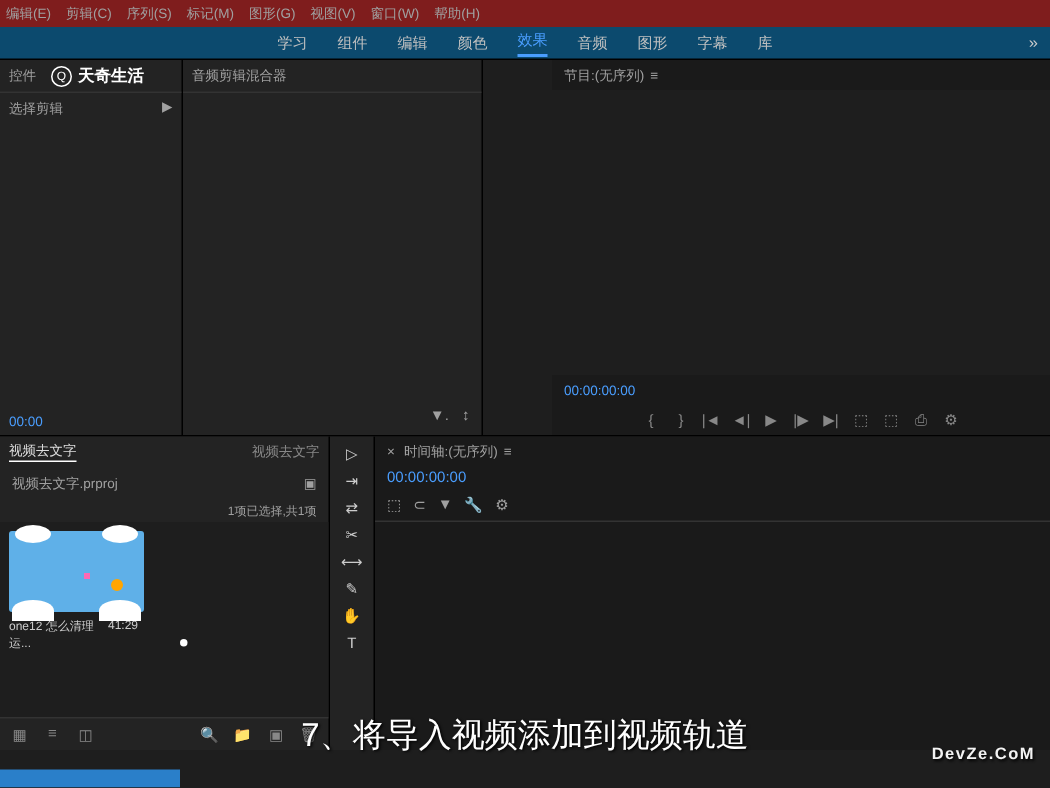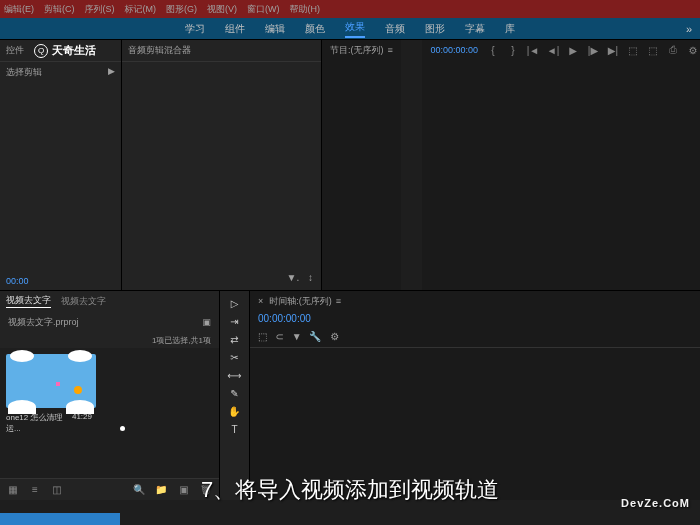--- a/index.html
+++ b/index.html
@@ -8,35 +8,35 @@
 .workspace-bar { height: 22px; background: #0c4a6e; display: flex; align-items: center; justify-content: center; gap: 20px; border-bottom: 1px solid #000; position: relative; }
 .workspace-tab { font-size: 10px; color: #c0c0c0; cursor: pointer; }
 .workspace-tab.active { color: #4a9eff; border-bottom: 2px solid #4a9eff; padding-bottom: 2px; }
 .main-area { display: flex; height: 250px; }
 .left-panel { width: 122px; background: #232323; border-right: 1px solid #000; display: flex; flex-direction: column; }
 .panel-header { height: 22px; display: flex; align-items: center; padding: 0 6px; font-size: 9px; border-bottom: 1px solid #333; }
 .logo-area { display: flex; align-items: center; gap: 4px; padding: 2px 4px; }
 .logo-circle { width: 14px; height: 14px; border: 1.5px solid #fff; border-radius: 50%; display: flex; align-items: center; justify-content: center; font-size: 8px; color: #fff; }
 .logo-text { color: #fff; font-size: 11px; font-weight: bold; }
 .center-panel { width: 200px; background: #232323; border-right: 1px solid #000; }
-.right-panel { flex: 1; background: #1a1a1a; display: flex; flex-direction: row; }
+.right-panel { flex: 1; background: #1a1a1a; display: flex; flex-direction: column; margin-left: 46px; }
 .monitor-area { flex: 1; background: #1e1e1e; }
 .monitor-header { height: 20px; display: flex; align-items: center; padding: 0 8px; font-size: 9px; }
 .timecode-bar { height: 20px; display: flex; align-items: center; padding: 0 8px; font-size: 9px; color: #4a9eff; }
 .transport-bar { height: 20px; display: flex; align-items: center; justify-content: center; gap: 6px; }
 .transport-btn { width: 14px; height: 14px; display: flex; align-items: center; justify-content: center; color: #888; }
 .lower-area { display: flex; height: 210px; border-top: 1px solid #000; }
 .project-panel { width: 220px; background: #232323; border-right: 1px solid #000; display: flex; flex-direction: column; }
 .tools-panel { width: 30px; background: #232323; border-right: 1px solid #000; display: flex; flex-direction: column; align-items: center; padding-top: 4px; gap: 2px; }
 .tool-btn { width: 20px; height: 16px; display: flex; align-items: center; justify-content: center; color: #ccc; font-size: 10px; }
 .timeline-panel { flex: 1; background: #1a1a1a; display: flex; flex-direction: column; }
 .timeline-header { height: 20px; display: flex; align-items: center; padding: 0 8px; font-size: 9px; }
 .timeline-controls { height: 22px; display: flex; align-items: center; padding: 0 8px; gap: 8px; border-bottom: 1px solid #333; }
 .timeline-tracks { flex: 1; display: flex; align-items: center; justify-content: center; color: #666; font-size: 10px; }
-.project-tabs { height: 20px; display: flex; align-items: center; padding: 0 6px; gap: 10px; font-size: 9px; }
+.project-tabs { height: 20px; display: flex; align-items: center; padding: 0 6px; gap: 10px; font-size: 9px; justify-content: space-between; }
 .project-tab { color: #888; }
 .project-tab.active { color: #ddd; border-bottom: 1px solid #fff; }
 .project-info { height: 22px; display: flex; align-items: center; justify-content: space-between; padding: 0 8px; font-size: 9px; }
 .bin-area { flex: 1; padding: 4px; background: #1e1e1e; }
 .clip-thumb { width: 90px; height: 54px; background: #5fb0e8; border-radius: 2px; position: relative; margin: 2px; }
 .clip-label { font-size: 8px; color: #ccc; padding: 2px; display: flex; justify-content: space-between; }
 .bottom-icons { height: 22px; display: flex; align-items: center; padding: 0 6px; gap: 8px; border-top: 1px solid #333; }
 .icon-btn { width: 14px; height: 14px; color: #888; display: flex; align-items: center; justify-content: center; }
 .caption-overlay { position: absolute; bottom: 20px; left: 50%; transform: translateX(-50%); color: #fff; font-size: 22px; font-weight: normal; text-shadow: 1px 1px 2px #000; white-space: nowrap; }
 .watermark { position: absolute; right: 10px; bottom: 16px; color: #fff; font-size: 20px; font-weight: bold; text-shadow: 1px 1px 2px #000; font-family: Arial; opacity: 0.95; }

